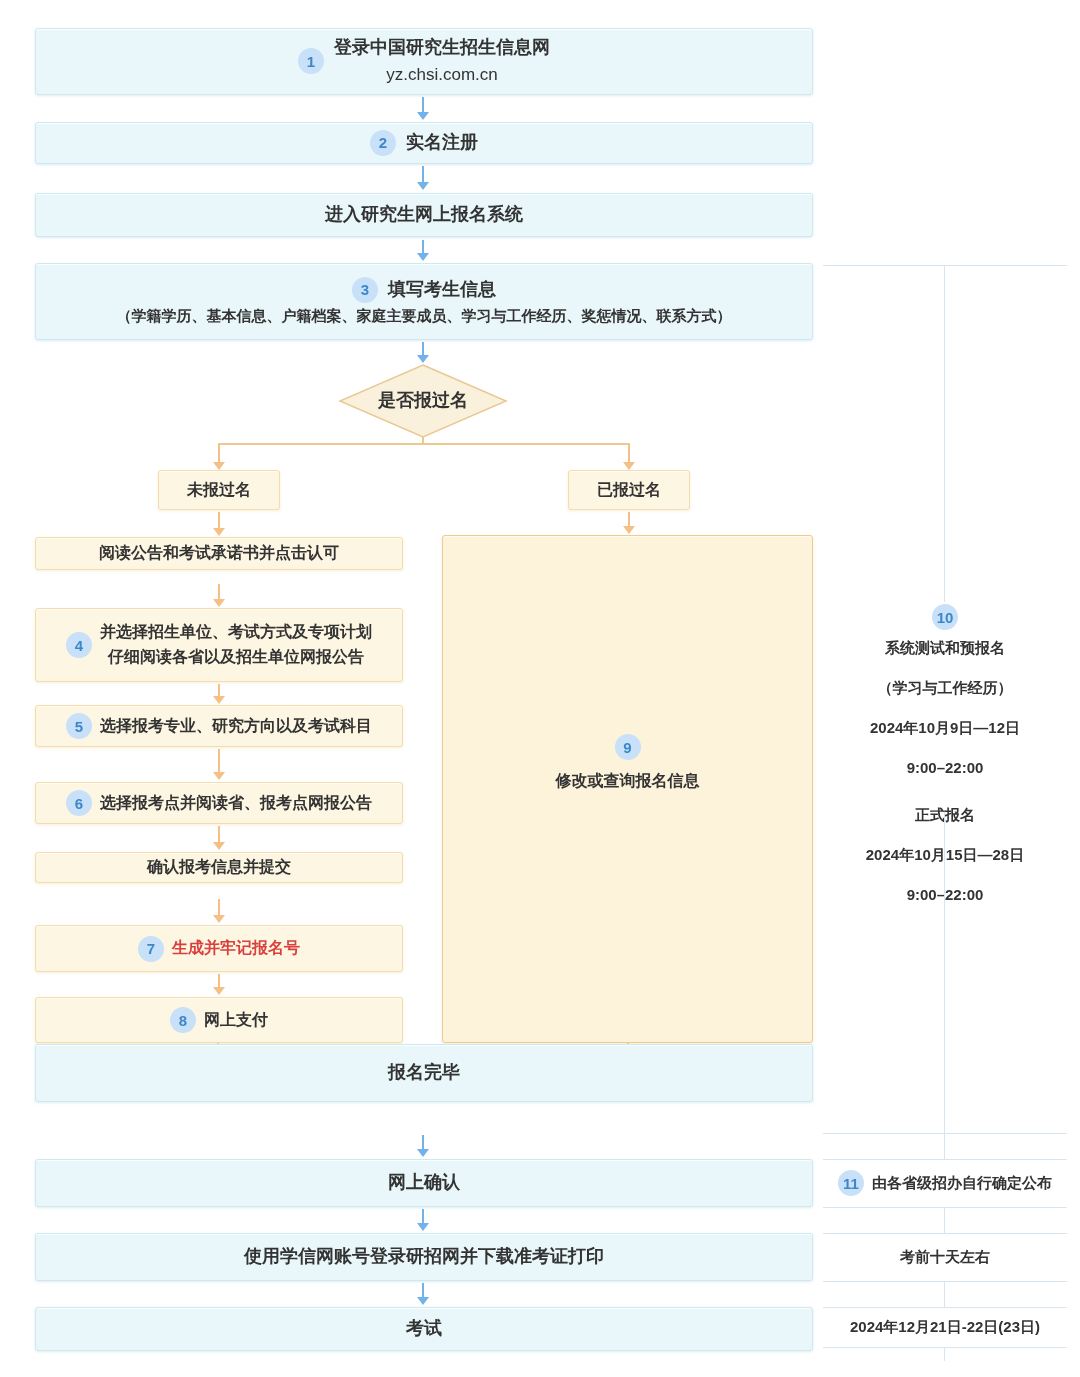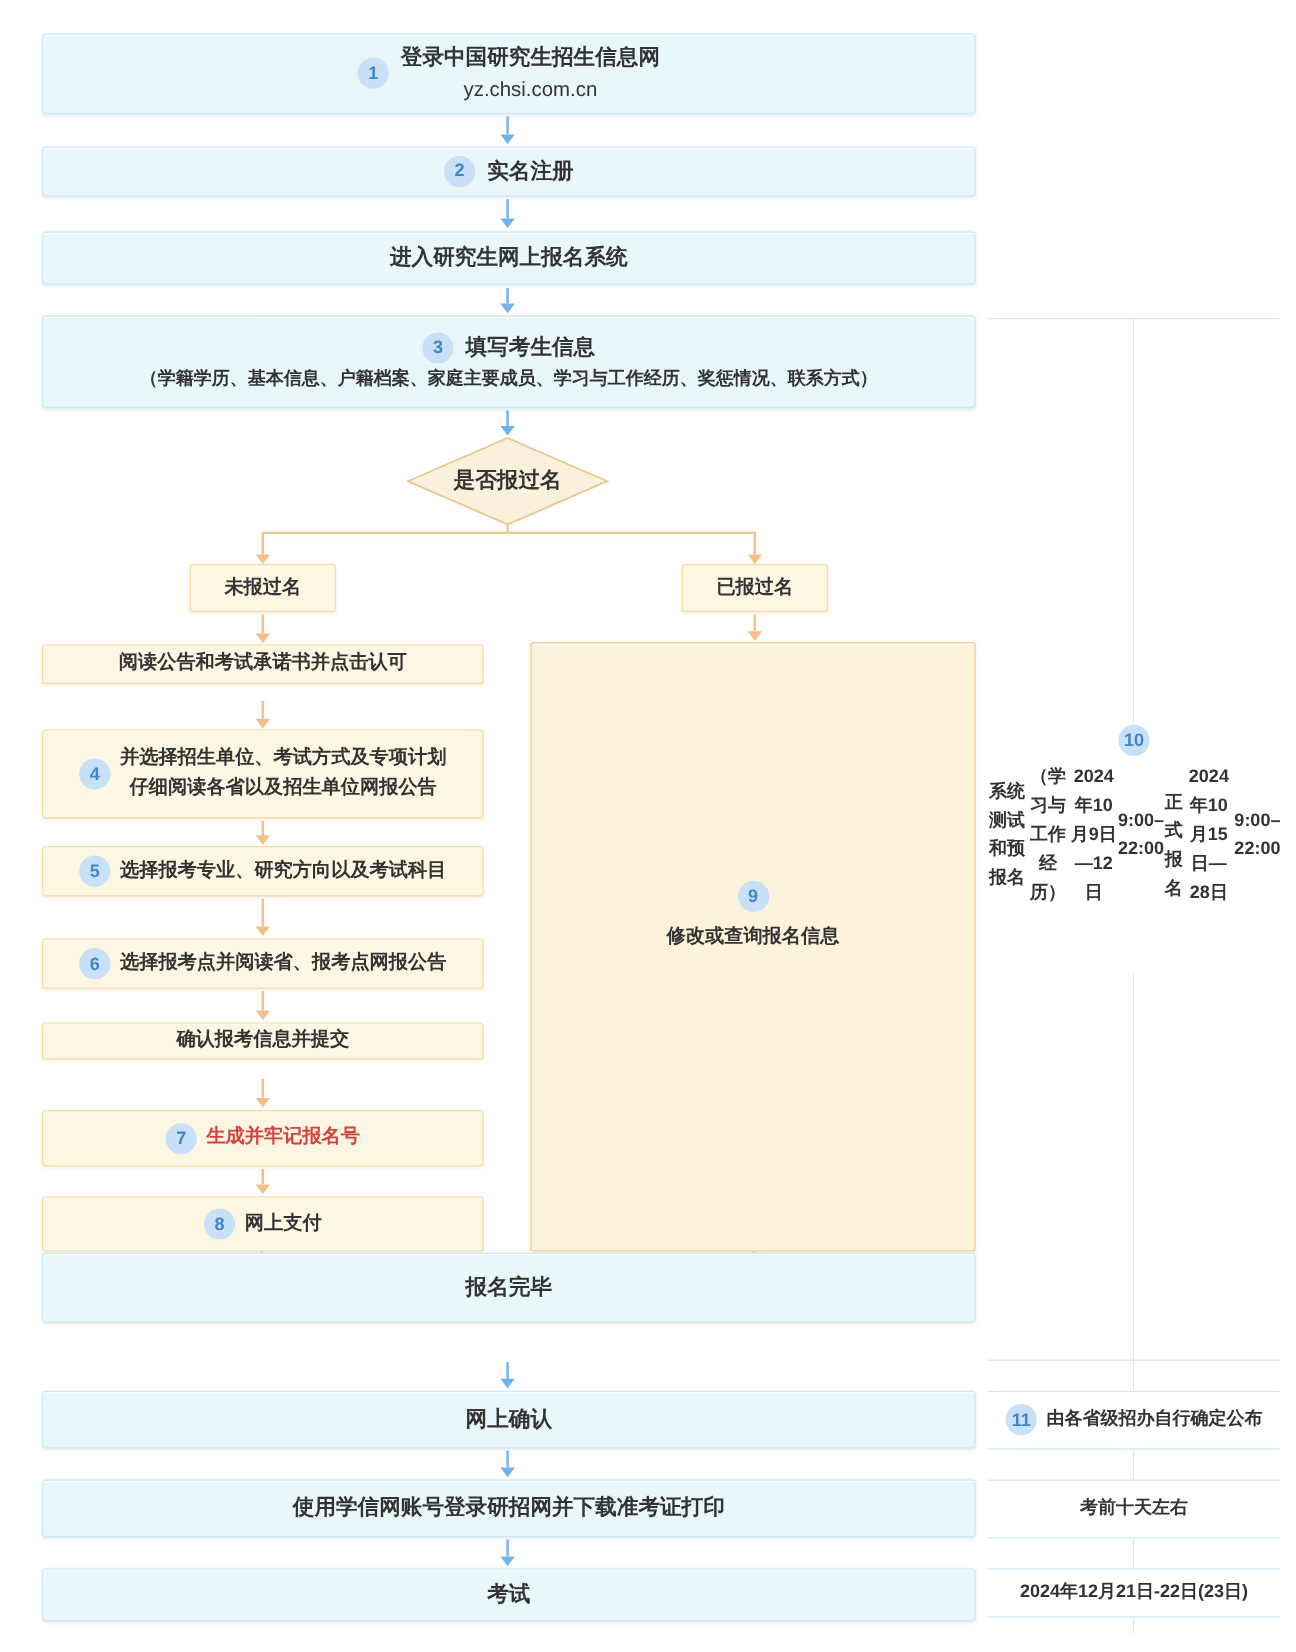--- a/index.html
+++ b/index.html
@@ -254,26 +254,26 @@
     <span class="lbl">考试</span>
   </div>
 
   <div class="sline-h" style="left:823px;top:265px;width:244px"></div>
   <div class="sline-v" style="left:944px;top:266px;height:336px"></div>
 
   <div class="side-row" style="left:823px;top:604px;width:244px;height:26px">
     <span class="badge">10</span>
   </div>
 
-  <div class="side-row" style="left:823px;top:636px;width:244px;flex-direction:row;gap:0">
+  <div class="side-row" style="left:823px;top:636px;width:244px;flex-direction:column;gap:16px">
     <div class="side-text">系统测试和预报名</div>
     <div class="side-text">（学习与工作经历）</div>
     <div class="side-text">2024年10月9日—12日</div>
     <div class="side-text">9:00–22:00</div>
-    <div class="side-text" style="margin-top:17px">正式报名</div>
+    <div class="side-text" style="margin-top:7px">正式报名</div>
     <div class="side-text">2024年10月15日—28日</div>
     <div class="side-text">9:00–22:00</div>
   </div>
 
   <div class="sline-v" style="left:944px;top:812px;height:321px"></div>
 
   <div class="sline-h" style="left:823px;top:1133px;width:244px"></div>
   <div class="sline-v" style="left:944px;top:1134px;height:25px"></div>
   <div class="sline-h" style="left:823px;top:1159px;width:244px"></div>
 

